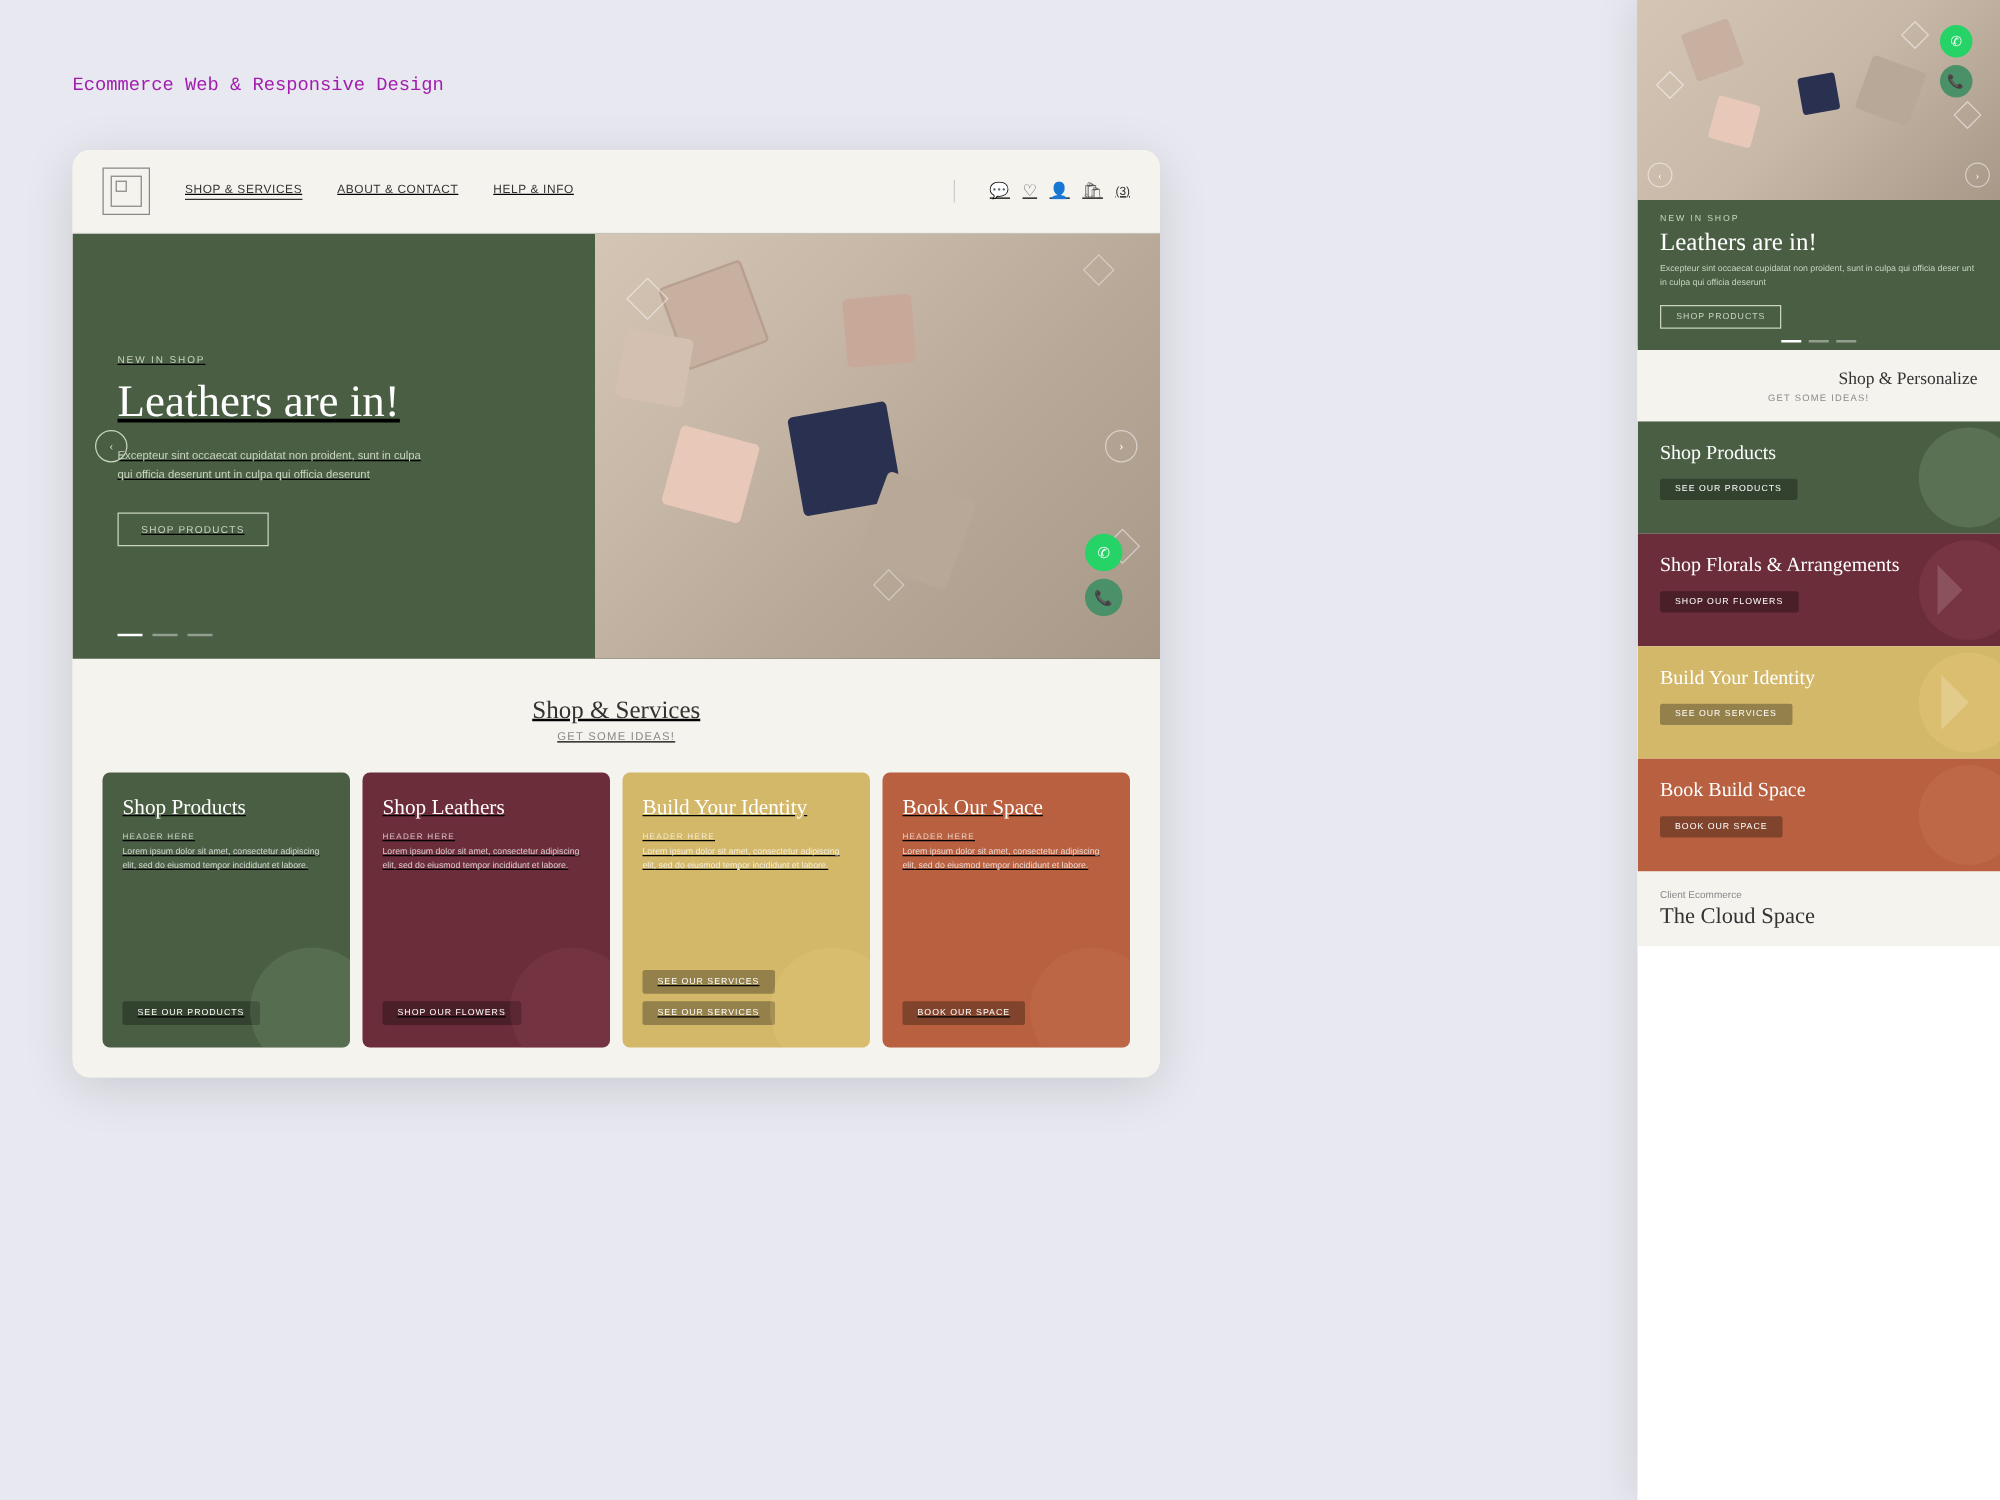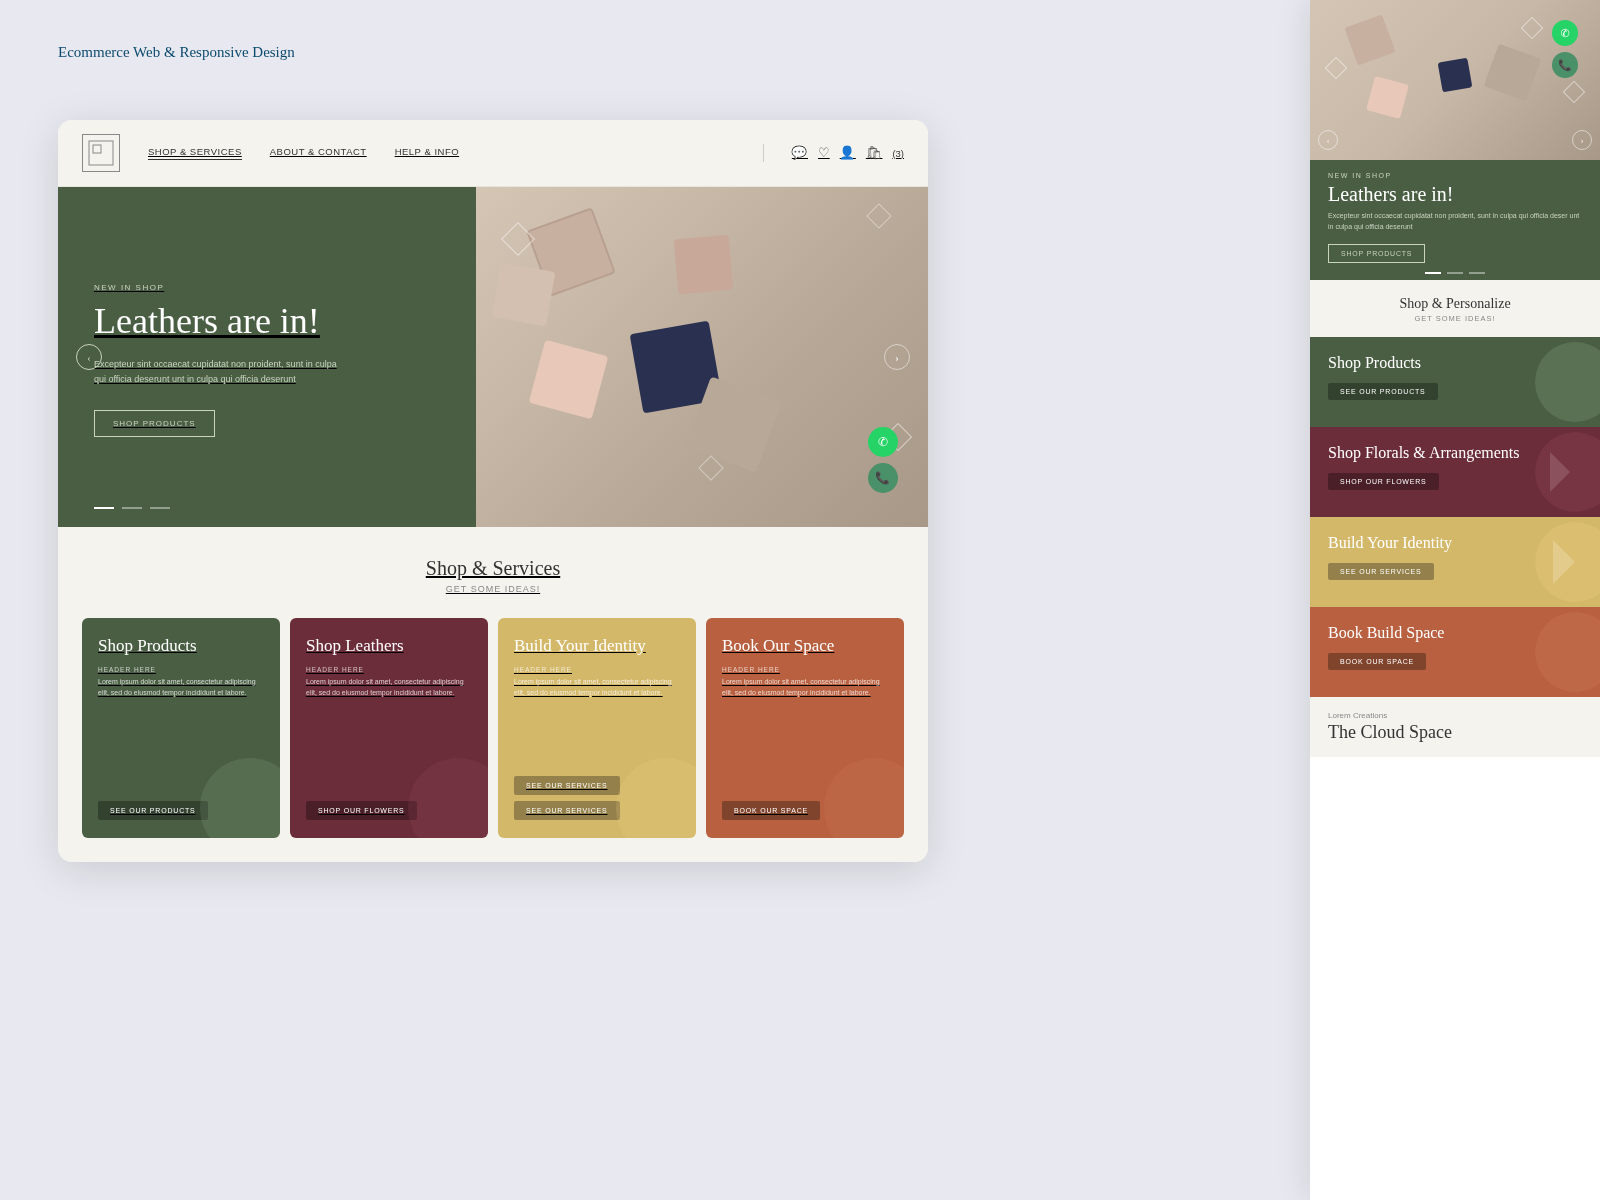--- a/index.html
+++ b/index.html
@@ -8,25 +8,25 @@
       height: 1200px;
       background: #e8e9f0;
       font-family: Georgia, 'Times New Roman', serif;
       overflow: hidden;
       position: relative;
     }
 
     
     .page-title {
       position: absolute;
-      top: 44px;
+      top: 60px;
       left: 58px;
       font-size: 15px;
-      color: #0c4a6e;
-      font-family: Liberation Serif, serif;
+      color: #a21caf;
+      font-family: Liberation Mono, monospace;
       font-weight: 400;
     }
 
     
     .desktop-mockup {
       position: absolute;
       top: 120px;
       left: 58px;
       width: 870px;
       background: #f5f3ee;
@@ -458,20 +458,21 @@
     
     .mobile-personalize {
       background: #f5f3ee;
       padding: 16px 18px 14px;
       text-align: center;
       flex-shrink: 0;
     }
     .mobile-personalize-title {
       font-size: 14px;
       color: #333;
+      text-align: right;
     }
     .mobile-personalize-sub {
       font-size: 7.5px;
       color: #888;
       letter-spacing: 1px;
       text-transform: uppercase;
       font-family: Arial, sans-serif;
       margin-top: 2px;
     }
 
@@ -758,19 +759,19 @@
       <div class="mobile-card-btn">SEE OUR SERVICES</div>
     </div>
 
     <div class="mobile-card mc-orange">
       <div style="position:absolute;right:-15px;top:50%;transform:translateY(-50%);width:80px;height:80px;border-radius:50%;background:#d08060;opacity:0.25;"></div>
       <div class="mobile-card-title">Book Build Space</div>
       <div class="mobile-card-btn">BOOK OUR SPACE</div>
     </div>
 
     <div class="mobile-client">
-      <div class="mobile-client-sub">Lorem Creations</div>
+      <div class="mobile-client-sub">Client Ecommerce</div>
       <div class="mobile-client-title">The Cloud Space</div>
     </div>
 
   </div>
 
 </div>
 
 </body></html>

